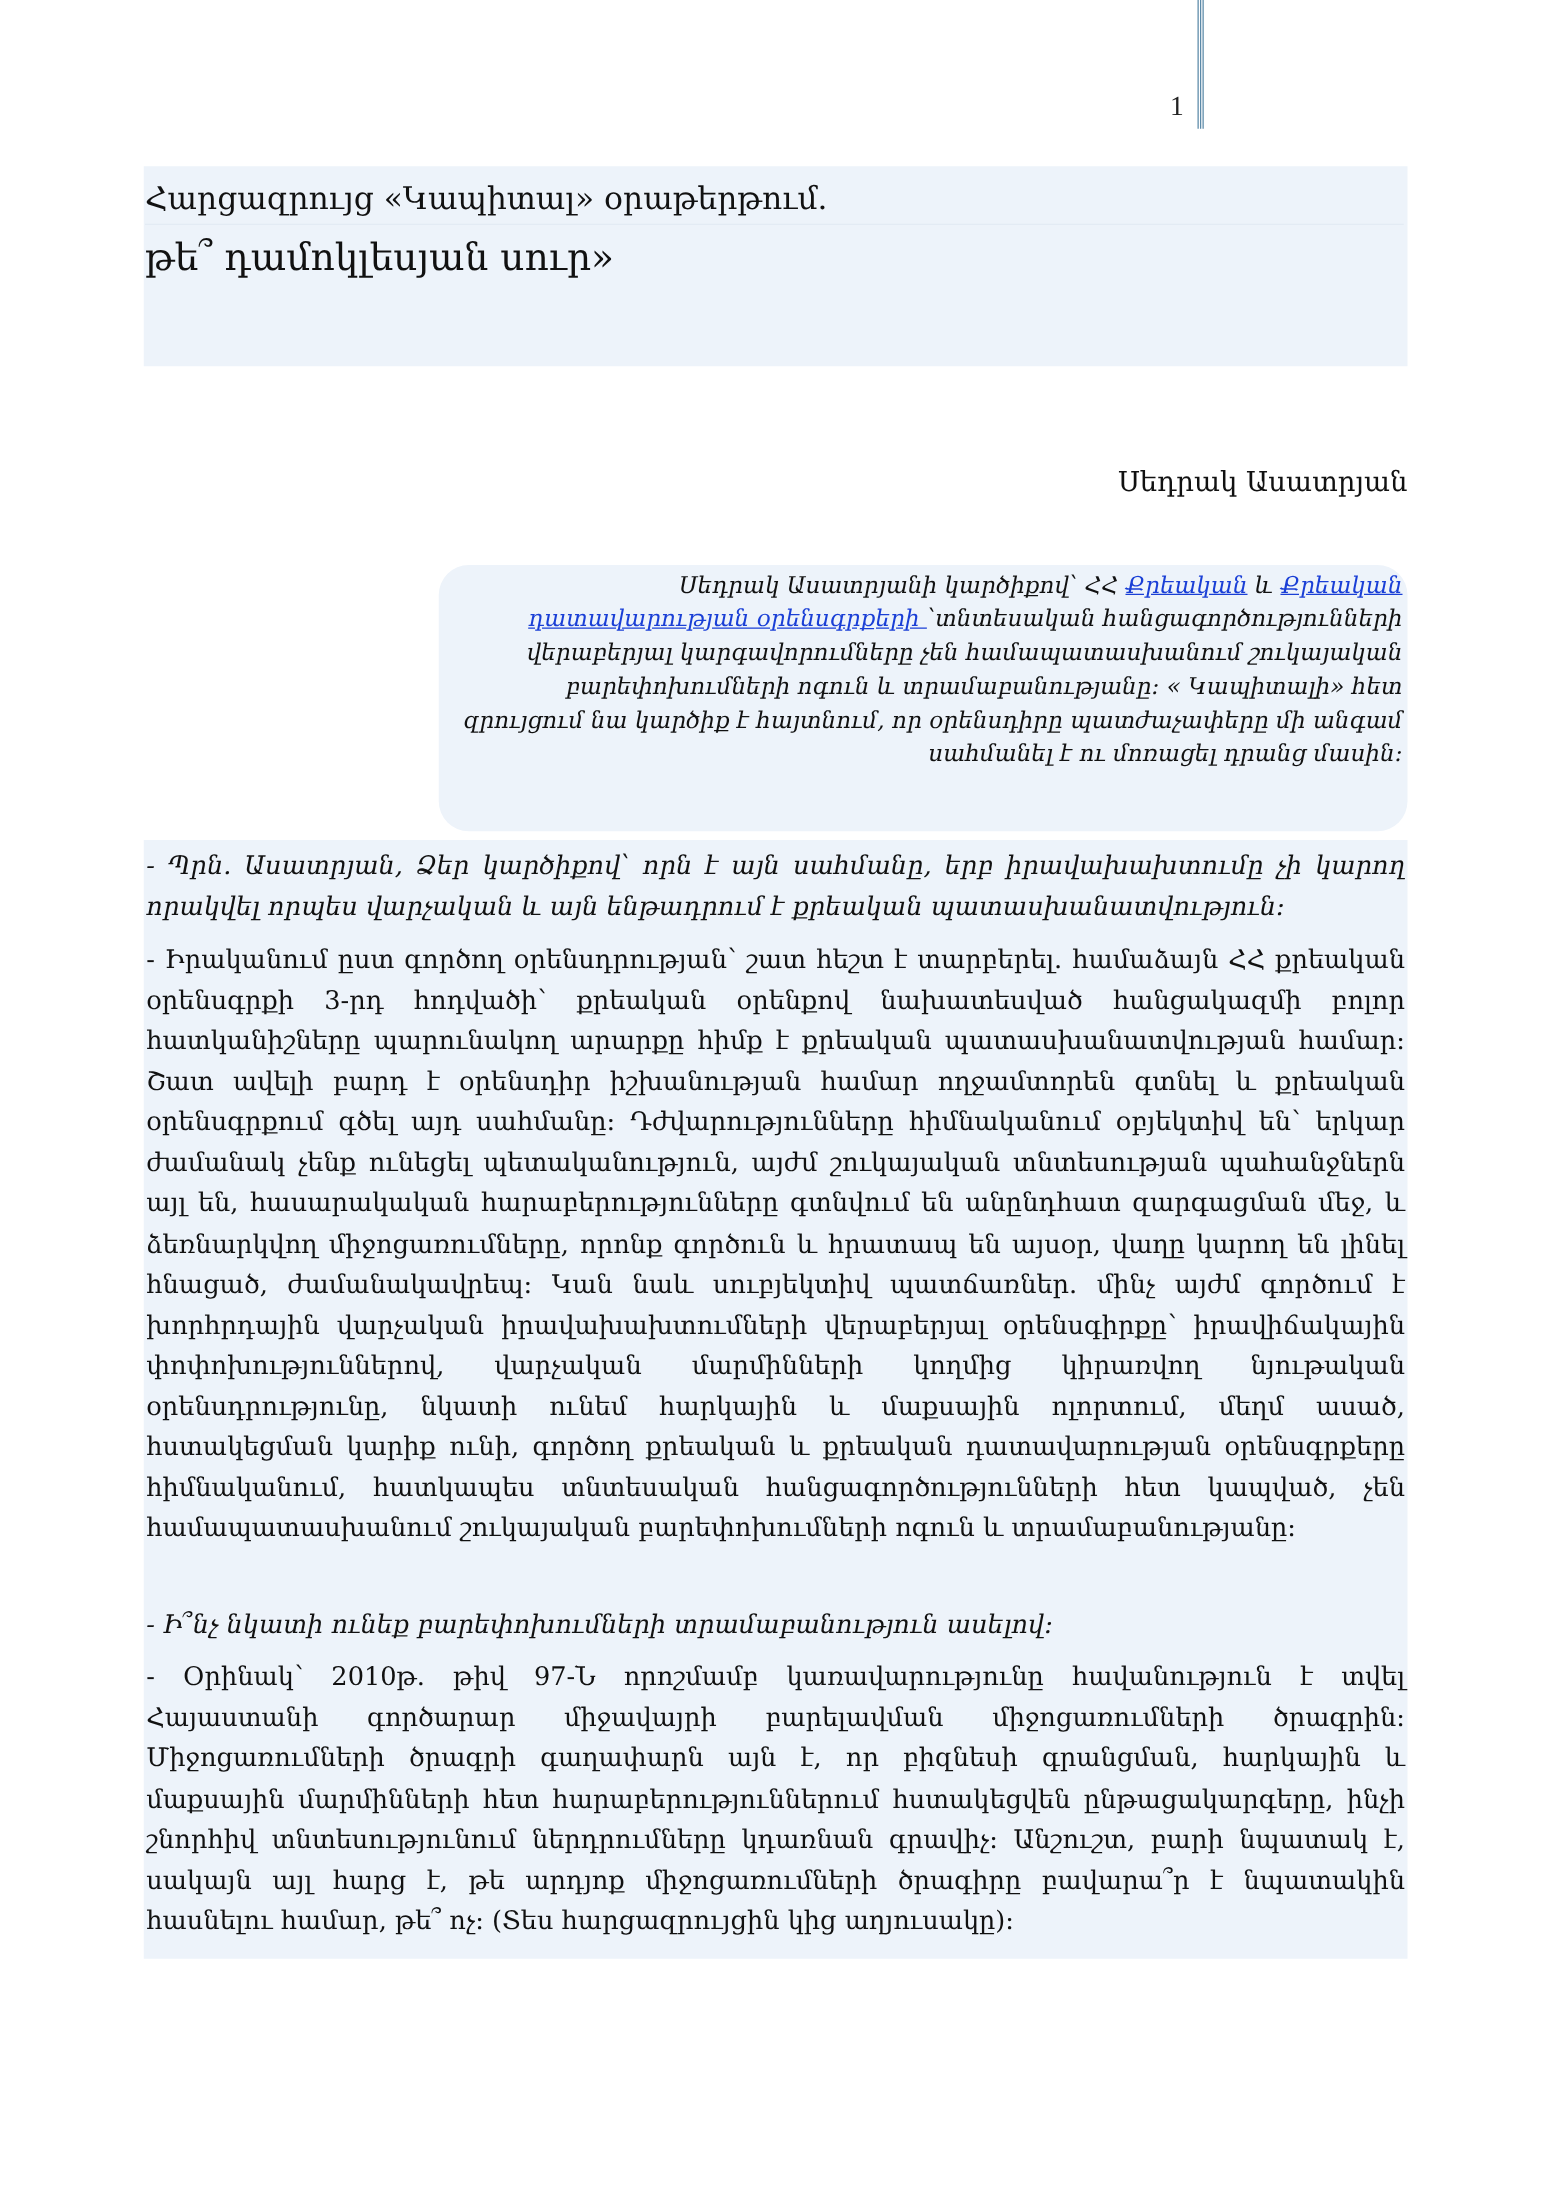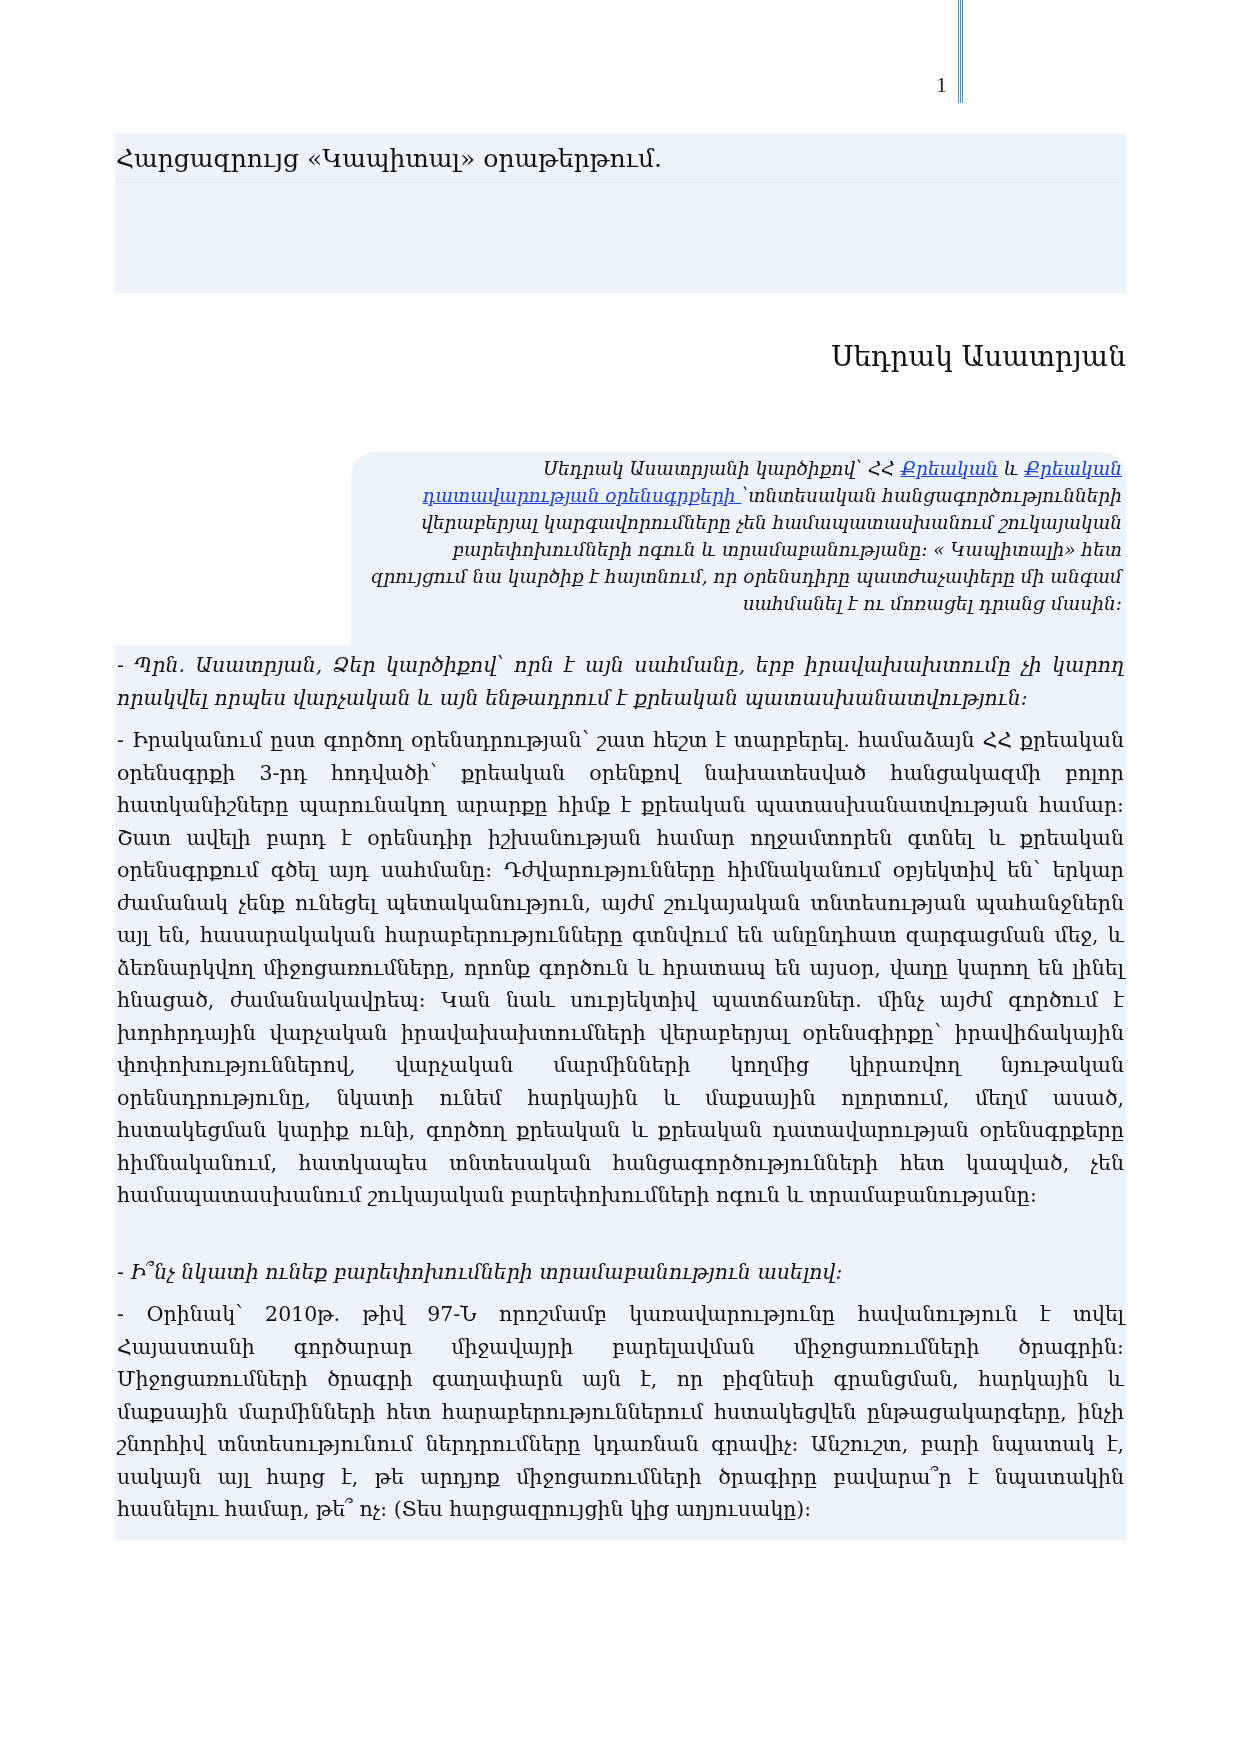--- a/index.html
+++ b/index.html
@@ -21,49 +21,50 @@
     font-family: "Liberation Serif", serif; color: #222;
   }
   .title-box {
     position: absolute; left: 115px; top: 133px; width: 1011px; height: 160px;
     background: #edf3fa; box-sizing: border-box; padding: 6px 3px 0 1px;
   }
   .kicker { font-size: 25px; line-height: 40px; margin: 0; color: #111;
     border-bottom: 1px solid #e3ebf4; }
   .headline { font-size: 30px; line-height: 54px; margin: 0; font-weight: normal; color: #111; }
 
-  .byline { position: absolute; right: 115px; top: 338px; 
-    font-size: 28px; line-height: 37px; color: #111; }
+  .byline { position: absolute; right: 115px; top: 368px; 
+    font-size: 22px; line-height: 37px; color: #111; }
 
   .lead {
     position: absolute; left: 351px; top: 452px; width: 775px; height: 213px;
     background: #edf3fa; box-sizing: border-box; padding: 3px 4px 0 10px;
     text-align: right; font-style: italic; font-size: 18.5px; line-height: 27px;
     color: #111;
     border-radius: 24px;
   }
   .lead a { color: #1a3fd6; text-decoration: underline; }
 
   .body-block {
-    position: absolute; left: 115px; top: 645px; width: 1011px;
+    position: absolute; left: 115px; top: 672px; width: 1011px;
     background: #edf3fa; box-sizing: border-box; padding: 4px 2px 4px 2px;
     font-size: 20.5px; line-height: 32.5px; text-align: justify; color: #111;
   }
   .body-block p { margin: 0 0 10px 0; }
   .q { font-style: italic; }
   .spacer { height: 34px; }
 </style>
 </head>
 <body>
 
 <div class="header-rule"></div>
 <div class="page-number">1</div>
 
 <div class="title-box">
   <p class="kicker">Հարցազրույց «Կապիտալ» օրաթերթում.</p>
+  <h1 class="headline">թե՞ դամոկլեսյան սուր»</h1>
 </div>
 
 <div class="byline">
   <div>Սեդրակ Ասատրյան</div>
 </div>
 
 <div class="lead">
   <span>Սեդրակ Ասատրյանի կարծիքով՝ ՀՀ </span><a href="#">Քրեական</a><span> և </span><a href="#">Քրեական դատավարության օրենսգրքերի </a><span>՝տնտեսական հանցագործությունների վերաբերյալ կարգավորումները չեն համապատասխանում շուկայական բարեփոխումների ոգուն և տրամաբանությանը: « Կապիտալի» հետ զրույցում նա կարծիք է հայտնում, որ օրենսդիրը պատժաչափերը մի անգամ սահմանել է ու մոռացել դրանց մասին:</span>
 </div>
 

